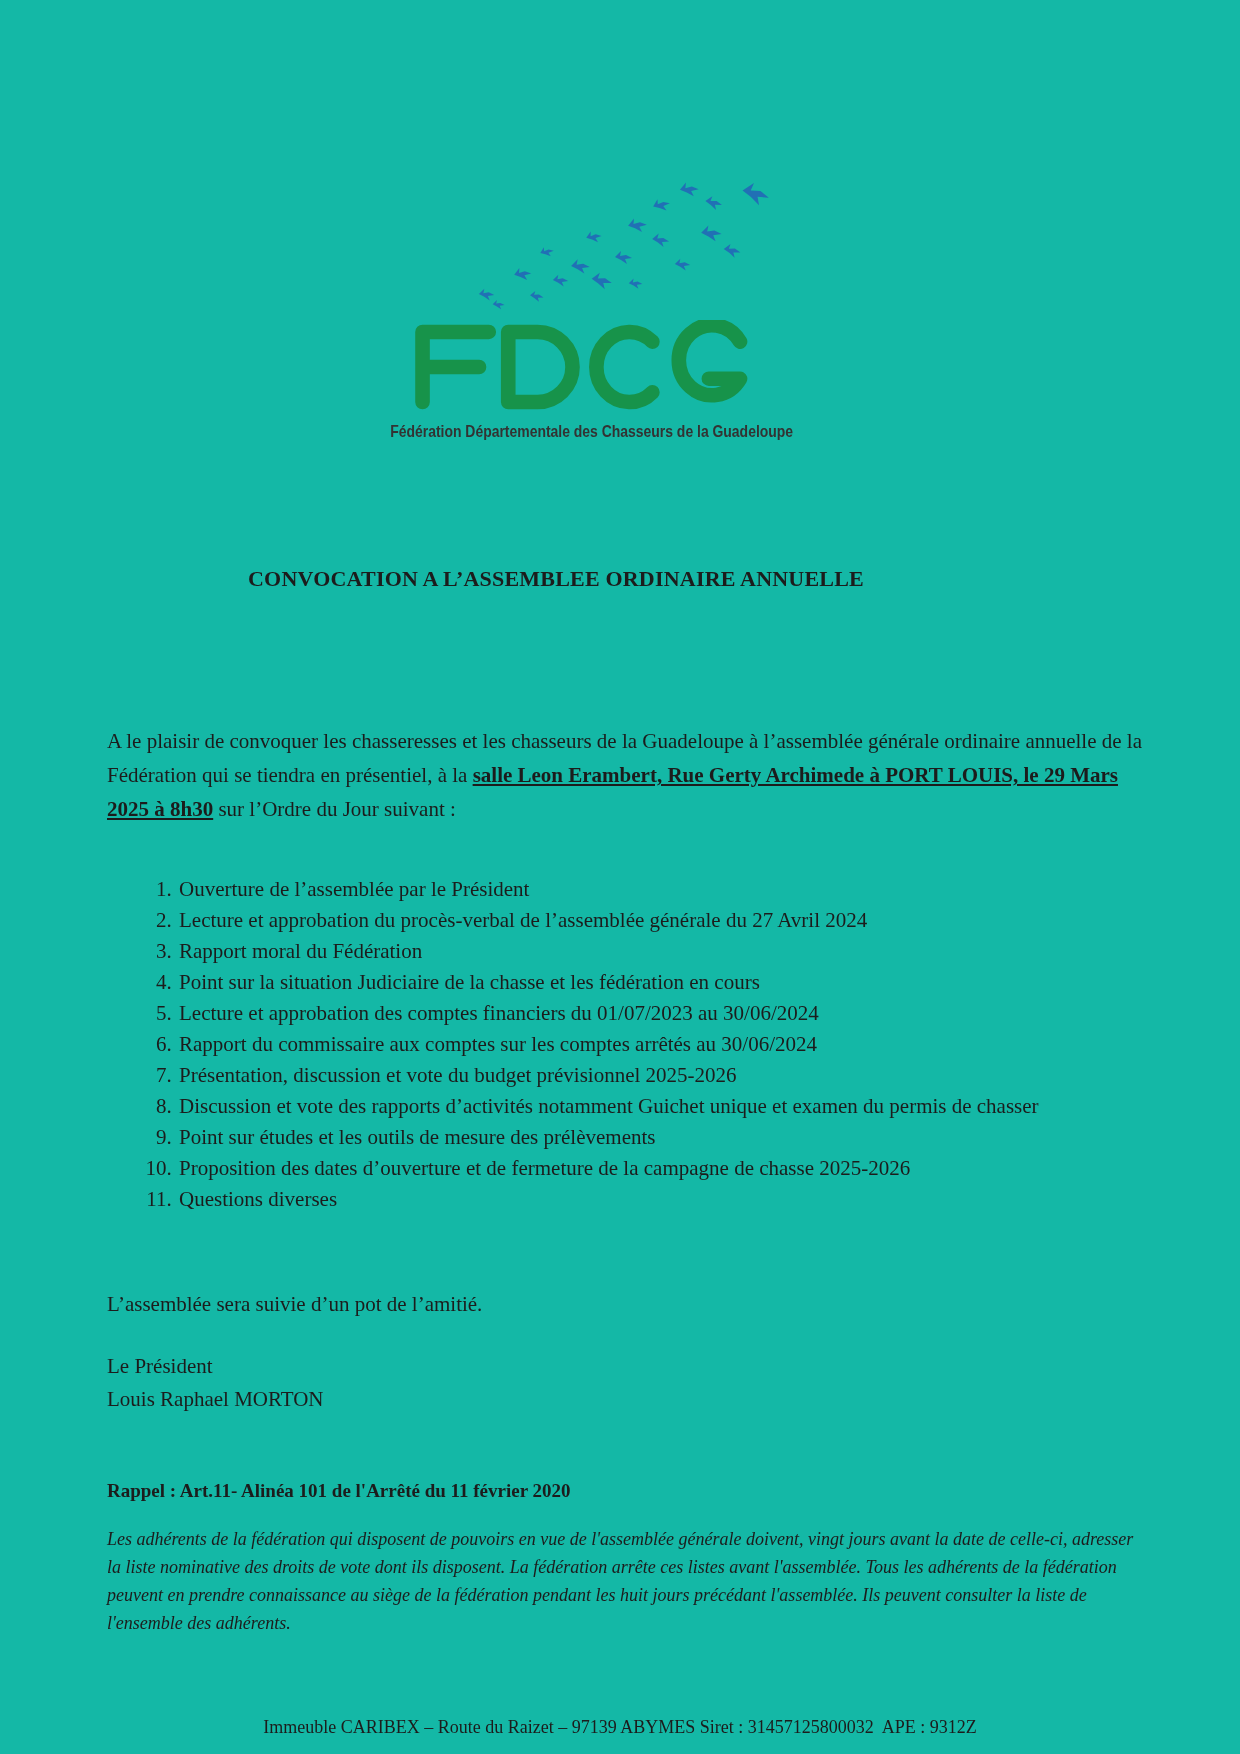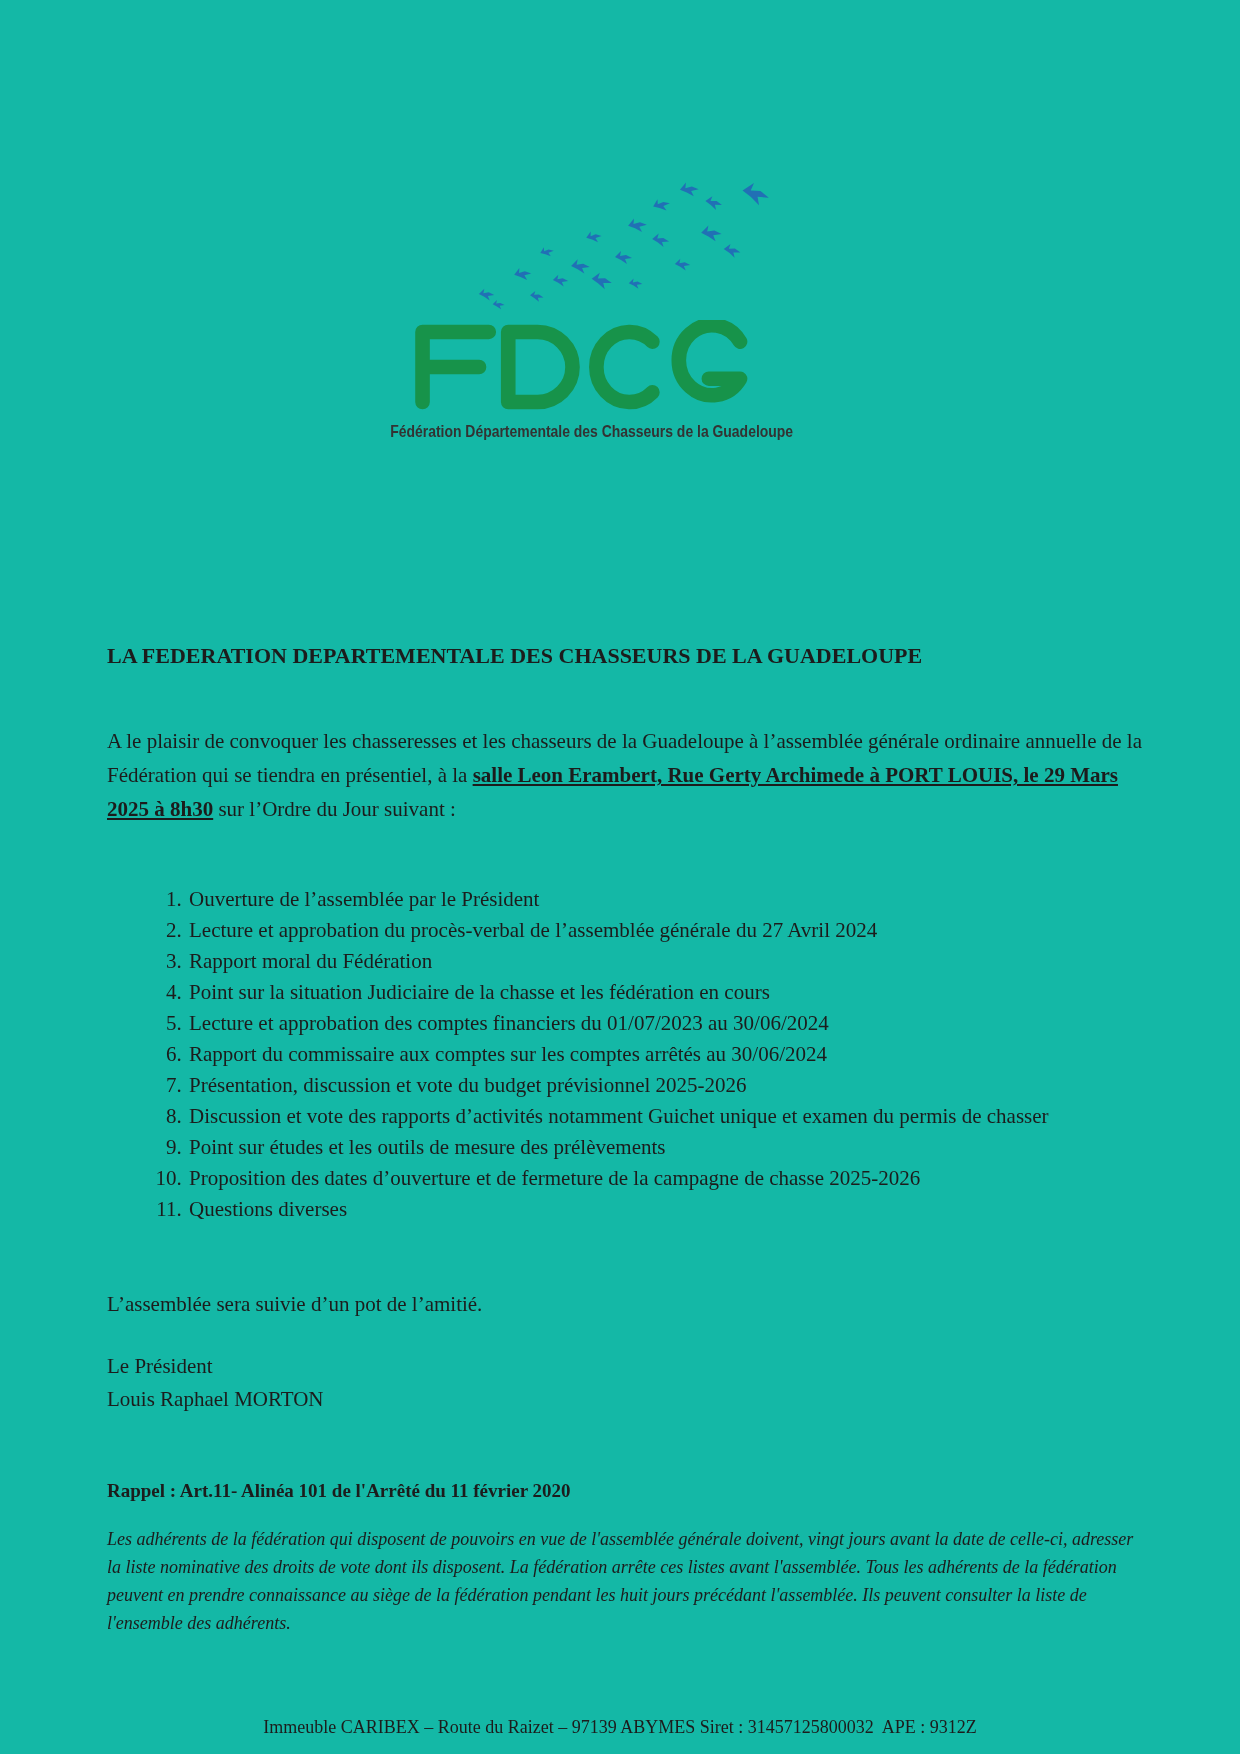--- a/index.html
+++ b/index.html
@@ -64,21 +64,21 @@
   }
   .bold-underline{ font-weight:bold; text-decoration:underline; }
   
   .agenda{
     position:absolute;
     top:868px;
     left:107px;
     width:1010px;
     font-size:21px;
     line-height:31px;
-    margin:16px;
+    margin:6px;
     padding:0 0 0 64px;
   }
   .agenda li{ padding-left:2px; }
   
   .closing{
     position:absolute;
     top:1292px;
     left:107px;
     font-size:21px;
   }
@@ -159,22 +159,22 @@
 
         <path d="M254 22 A34 36 0 1 0 254 74"></path>
 
         <path d="M344 22 A34 36 0 1 0 344 60 L312 60"></path>
       </g>
     </svg>
 
     <div class="tagline">Fédération Départementale des Chasseurs de la Guadeloupe</div>
   </div>
 
-
-  <div class="doc-heading">LA FEDERATION DEPARTEMENTALE DES CHASSEURS DE LA GUADELOUPE</div>
+  <div class="doc-title">CONVOCATION A L’ASSEMBLEE ORDINAIRE ANNUELLE</div>
+
 
   <p class="intro"><span>A le plaisir de convoquer les chasseresses et les chasseurs de la Guadeloupe à l’assemblée générale ordinaire annuelle de la Fédération qui se tiendra en présentiel, à la </span><span class="bold-underline">salle Leon Erambert, Rue Gerty Archimede à PORT LOUIS, le 29 Mars 2025 à 8h30</span><span> sur l’Ordre du Jour suivant :</span></p>
 
   <ol class="agenda">
       <li>Ouverture de l’assemblée par le Président</li>
       <li>Lecture et approbation du procès-verbal de l’assemblée générale du 27 Avril 2024</li>
       <li>Rapport moral du Fédération</li>
       <li>Point sur la situation Judiciaire de la chasse et les fédération en cours</li>
       <li>Lecture et approbation des comptes financiers du 01/07/2023 au 30/06/2024</li>
       <li>Rapport du commissaire aux comptes sur les comptes arrêtés au 30/06/2024</li>

